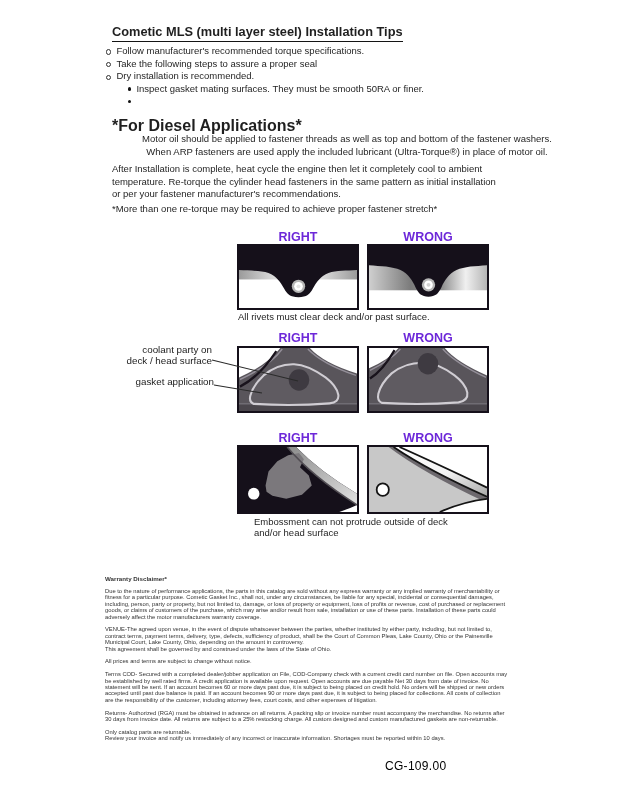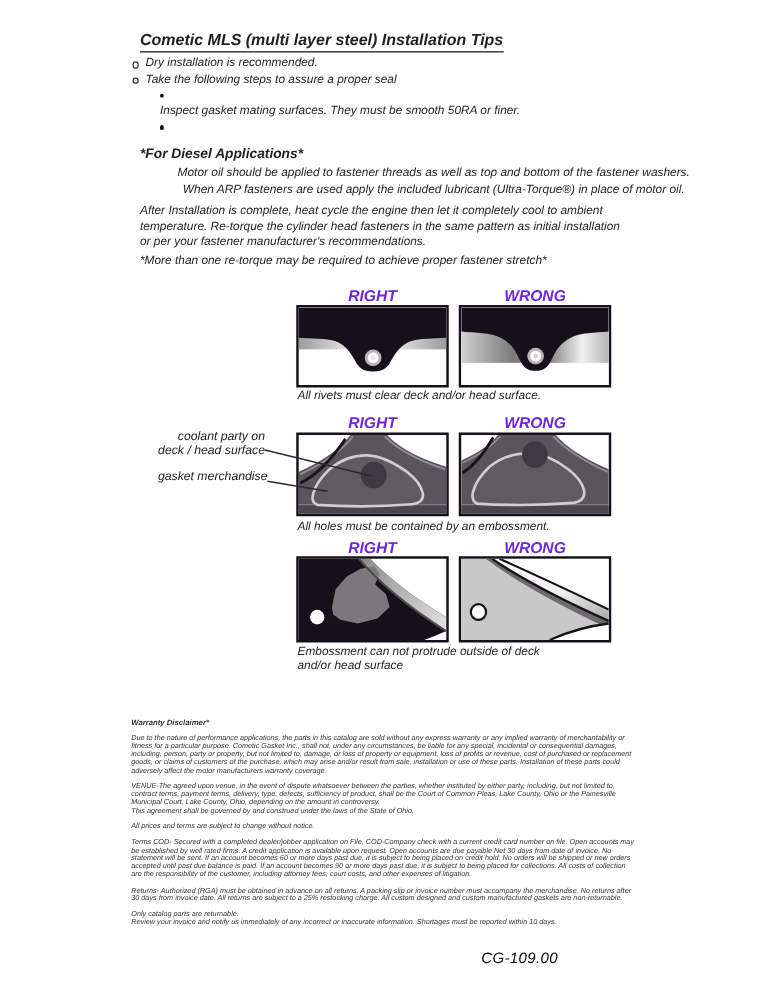--- a/index.html
+++ b/index.html
@@ -1,29 +1,29 @@
 <!DOCTYPE html>
 <html><head>
 <meta charset="utf-8">
 <style>
   html,body{margin:0;padding:0;background:#ffffff;}
   #page{position:relative;width:618px;height:800px;background:#ffffff;
-        font-family:"Liberation Sans",sans-serif;color:#1f1f1f;overflow:hidden;font-style:italic;}
+        font-family:"Liberation Sans",sans-serif;color:#1f1f1f;overflow:hidden;}
   .abs{position:absolute;}
 
   #title{left:112px;top:24px;font-size:12.8px;font-weight:bold;
          border-bottom:1.6px solid #141414;padding-bottom:2px;}
 
   #intro-list{left:106px;top:45px;width:460px;font-size:9.5px;line-height:12.6px;}
   .b-row{display:flex;align-items:flex-start;gap:5px;}
   .b-circle{flex:0 0 auto;width:3.4px;height:3.4px;border:1px solid #333;border-radius:50%;margin-top:4.4px;}
-  .b-sub{margin-left:22px;flex-direction:column;}
+  .b-sub{margin-left:22px;}
   .b-dot{flex:0 0 auto;width:3.4px;height:3.4px;background:#111;border-radius:50%;margin-top:4.6px;}
 
-  .h2{font-size:11px;font-weight:bold;}
+  .h2{font-size:16px;font-weight:bold;}
   .para{font-size:9.5px;line-height:12.6px;white-space:pre-line;width:470px;}
 
   .fig-group{width:260px;}
   .fig-label{position:absolute;width:122px;text-align:center;font-size:12.5px;font-weight:bold;color:#6d28d9;}
   .fig-box{position:absolute;width:122px;border:2.6px solid #15101a;box-sizing:border-box;background:#fff;}
   .fig-box svg{display:block;width:100%;height:100%;}
   .fig-caption{position:absolute;left:1px;font-size:9.5px;line-height:10.8px;white-space:pre-line;width:260px;}
 
   .callout{position:absolute;text-align:right;font-size:9.8px;line-height:10.8px;color:#1c1c1c;}
 
@@ -36,25 +36,29 @@
 </head>
 <body>
 
 <div id="page">
 
   <div class="abs" id="title">Cometic MLS (multi layer steel) Installation Tips</div>
 
   <div class="abs" id="intro-list">
     <div class="b-row">
       <span class="b-circle"></span>
-      <span>Dry installation is recommended.</span>
+      <span>Follow manufacturer's recommended torque specifications.</span>
     </div>
     <div class="b-row">
       <span class="b-circle"></span>
       <span>Take the following steps to assure a proper seal</span>
+    </div>
+    <div class="b-row">
+      <span class="b-circle"></span>
+      <span>Dry installation is recommended.</span>
     </div>
     <div class="b-row b-sub">
       <span class="b-dot"></span>
       <span>Inspect gasket mating surfaces.  They must be smooth 50RA or finer.</span>
     </div>
     <div class="b-row b-sub">
       <span class="b-dot"></span>
     </div>
   </div>
 
@@ -102,21 +106,21 @@
         </defs>
         <rect x="0" y="0" width="120" height="63" fill="#ffffff"></rect>
         <rect x="0" y="19" width="120" height="26" fill="url(#g1w)"></rect>
         <path d="M0,0 H120 V19.5 C108,20.5 97,20.5 89,24.5 C81,28.5 77,34.5 73.5,42.5 C70.5,48.5 67.5,51.5 60.5,51.5 C53.5,51.5 50.5,48.5 47.5,42.5 C44,34.5 40,28.5 32,24.5 C24,20.5 12,20.5 0,19.5 Z" fill="#15101a"></path>
         <circle cx="60.5" cy="39.5" r="6.8" fill="#b6b6b6"></circle>
         <circle cx="60.5" cy="39.5" r="4.4" fill="#ffffff"></circle>
         <circle cx="60.5" cy="39.5" r="2" fill="#d2d2d2"></circle>
       </svg>
     </div>
 
-    <div class="fig-caption" style="top:82px;">All rivets must clear deck and/or head surface.</div>
+    <div class="fig-caption" style="top:82px;">All rivets must clear deck and/or past surface.</div>
   </div>
 
   <div class="abs fig-group" style="left:237px;top:331px;height:100px;">
     <div class="fig-label" style="left:0;top:0;">RIGHT</div>
     <div class="fig-label" style="left:130px;top:0;">WRONG</div>
 
     <div class="fig-box" style="left:0;top:15px;height:67px;">
       <svg viewBox="0 0 120 62" preserveAspectRatio="none">
         <rect x="0" y="0" width="120" height="62" fill="#59555b"></rect>
         <rect x="0" y="55" width="120" height="7" fill="#4a464c"></rect>
@@ -139,28 +143,27 @@
         <path d="M0,0 L30,0 Q21,11 0,20 Z" fill="#ffffff"></path>
         <path d="M32,1 Q22,12 1,22" stroke="#948f99" stroke-width="1.4" fill="none"></path>
         <path d="M120,0 L77,0 Q89,14 120,27 Z" fill="#ffffff"></path>
         <path d="M75,1 Q88,15 119,29" stroke="#948f99" stroke-width="1.4" fill="none"></path>
         <path d="M1,30 Q14,22 26,2" stroke="#19131c" stroke-width="2.3" fill="none"></path>
         <path d="M13,54 Q8,52 9.5,45 Q12,35 23,25 Q37,14 56,14.5 Q71,15 87,27 Q98,35 100,44 Q101,52 91,53.5 Q52,56.5 13,54 Z" fill="#5f5b61" stroke="#d0cdd3" stroke-width="2.1"></path>
         <circle cx="60" cy="15.5" r="10.5" fill="#3e3a41"></circle>
       </svg>
     </div>
 
-    <div class="fig-caption" style="top:86px;">All holes must be contained by an embossment.</div>
   </div>
 
   <div class="abs callout" style="left:95px;top:345px;width:117px;">
     <span>coolant party on</span><br>
     <span>deck / head surface</span>
   </div>
-  <div class="abs callout" style="left:95px;top:377px;width:119px;">gasket merchandise</div>
+  <div class="abs callout" style="left:95px;top:377px;width:119px;">gasket application</div>
   <svg class="abs" style="left:205px;top:348px;" width="100" height="50">
     <line x1="7" y1="12" x2="93" y2="33" stroke="#2a2a2a" stroke-width="1.1"></line>
     <line x1="9" y1="37" x2="57" y2="45" stroke="#2a2a2a" stroke-width="1.1"></line>
   </svg>
 
   <div class="abs fig-group" style="left:237px;top:431px;height:110px;">
     <div class="fig-label" style="left:0;top:0;">RIGHT</div>
     <div class="fig-label" style="left:130px;top:0;">WRONG</div>
 
     <div class="fig-box" style="left:0;top:14px;height:69px;">
@@ -195,21 +198,21 @@
         <path d="M25,0 L20,0 Q54,25 120,55 L120,49 Q60,23 25,0 Z" fill="#6d696e"></path>
         <path d="M31,0 L25,0 Q60,23 120,49 L120,40 Q68,16 31,0 Z" fill="url(#g3w)"></path>
         <path d="M31,0 Q68,16 120,40" stroke="#141414" stroke-width="1.8" fill="none"></path>
         <path d="M25,0 Q60,23 120,49" stroke="#141414" stroke-width="1.8" fill="none"></path>
         <path d="M72,64 L120,64 L120,51 Q95,54 72,64 Z" fill="#ffffff"></path>
         <path d="M72,64 Q95,54 120,51" stroke="#141414" stroke-width="1.8" fill="none"></path>
         <circle cx="14" cy="42" r="6.2" fill="#ffffff" stroke="#141414" stroke-width="1.8"></circle>
       </svg>
     </div>
 
-    <div class="fig-caption" style="top:86px;">Embossment can not protrude outside of deck
+    <div class="fig-caption" style="top:86px;margin-left:16px;">Embossment can not protrude outside of deck
 and/or head surface</div>
   </div>
 
   <div class="abs" id="disclaimer">
     <div class="dhead">Warranty Disclaimer*</div>
     <p>Due to the nature of performance applications, the parts in this catalog are sold without any express warranty or any implied warranty of merchantability or
 fitness for a particular purpose.  Cometic Gasket Inc., shall not, under any circumstances, be liable for any special, incidental or consequential damages,
 including, person, party or property, but not limited to, damage, or loss of property or equipment, loss of profits or revenue, cost of purchased or replacement
 goods, or claims of customers of the purchase, which may arise and/or result from sale, installation or use of these parts.  Installation of these parts could
 adversely affect the motor manufacturers warranty coverage.</p>

